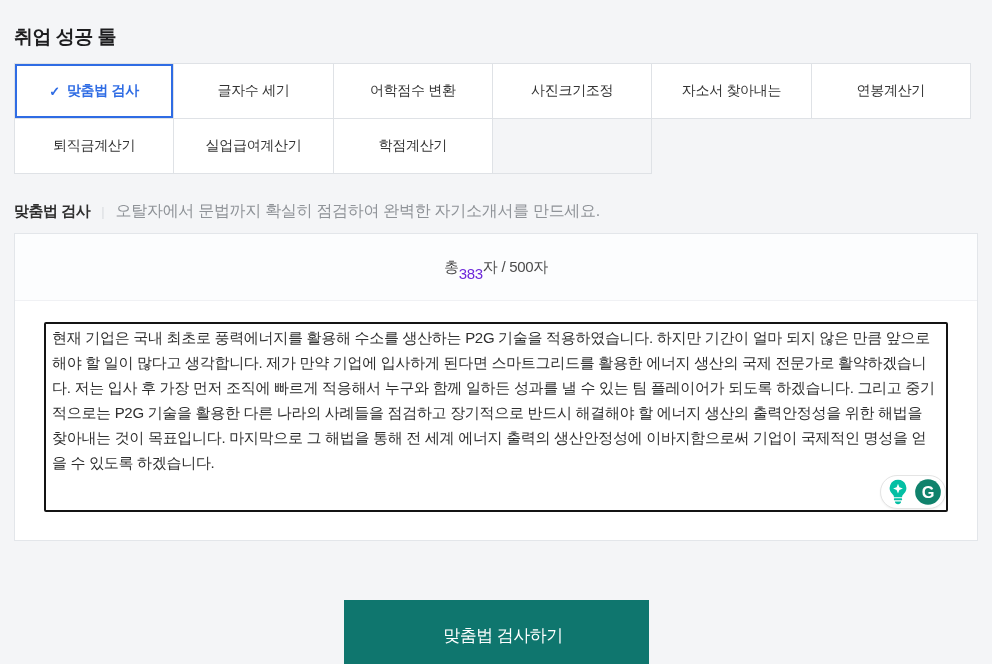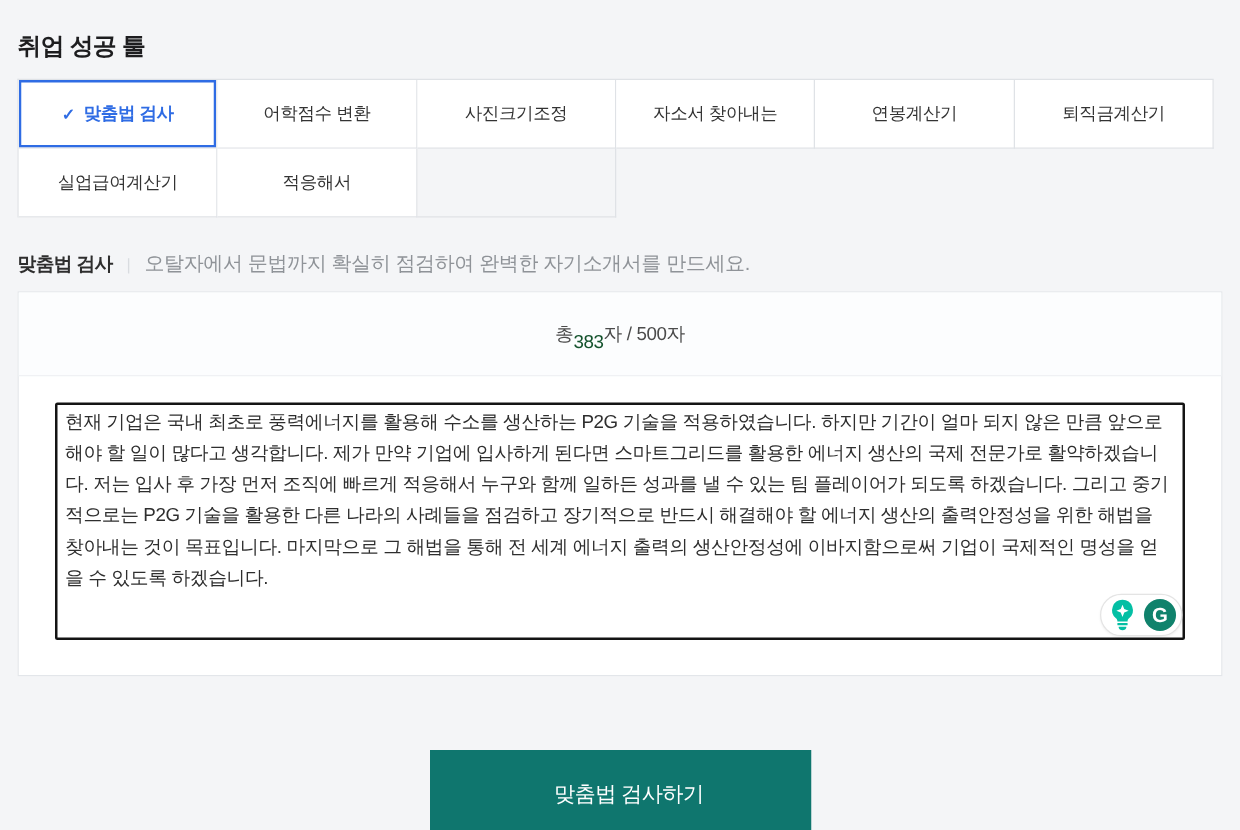--- a/index.html
+++ b/index.html
@@ -58,21 +58,21 @@
     border: 1px solid #e3e6ea;
   }
   .count-row {
     height: 67px;
     display: flex; align-items: center; justify-content: center;
     font-size: 15px; color: #4c4c4c;
     background: #fcfdfe;
     border-bottom: 1px solid #f0f1f4;
     letter-spacing: -0.3px;
   }
-  .count-num { color: #14532d; margin-top: 12px; }
+  .count-num { color: #6d28d9; margin-top: 12px; }
 
   .editor-wrap { position: relative; padding: 21px 29px 28px 29px; }
   .essay-textarea {
     display: block;
     width: 100%; height: 190px;
     border: 2px solid #141414;
     border-radius: 2px;
     padding: 1px 6px;
     font-family: "Liberation Sans", sans-serif;
     font-size: 15px; line-height: 25px; color: #2e2e2e;
@@ -109,39 +109,42 @@
 <div class="container">
 
   <div class="page-title">취업 성공 툴</div>
 
   <div class="tab-grid">
     <div class="tab active">
       <span class="check">✓</span>
       <span>맞춤법 검사</span>
     </div>
     <div class="tab">
+      <span>글자수 세기</span>
+    </div>
+    <div class="tab">
       <span>어학점수 변환</span>
     </div>
     <div class="tab">
       <span>사진크기조정</span>
     </div>
     <div class="tab">
       <span>자소서 찾아내는</span>
     </div>
     <div class="tab">
       <span>연봉계산기</span>
     </div>
     <div class="tab">
       <span>퇴직금계산기</span>
     </div>
     <div class="tab">
       <span>실업급여계산기</span>
     </div>
     <div class="tab">
-      <span>적응해서</span>
+      <span>학점계산기</span>
     </div>
     <div class="tab empty"></div>
   </div>
 
   <div class="section-header">
     <span class="section-title">맞춤법 검사</span>
     <span class="section-divider">|</span>
     <span class="section-subtitle">오탈자에서 문법까지 확실히 점검하여 완벽한 자기소개서를 만드세요.</span>
   </div>
 

